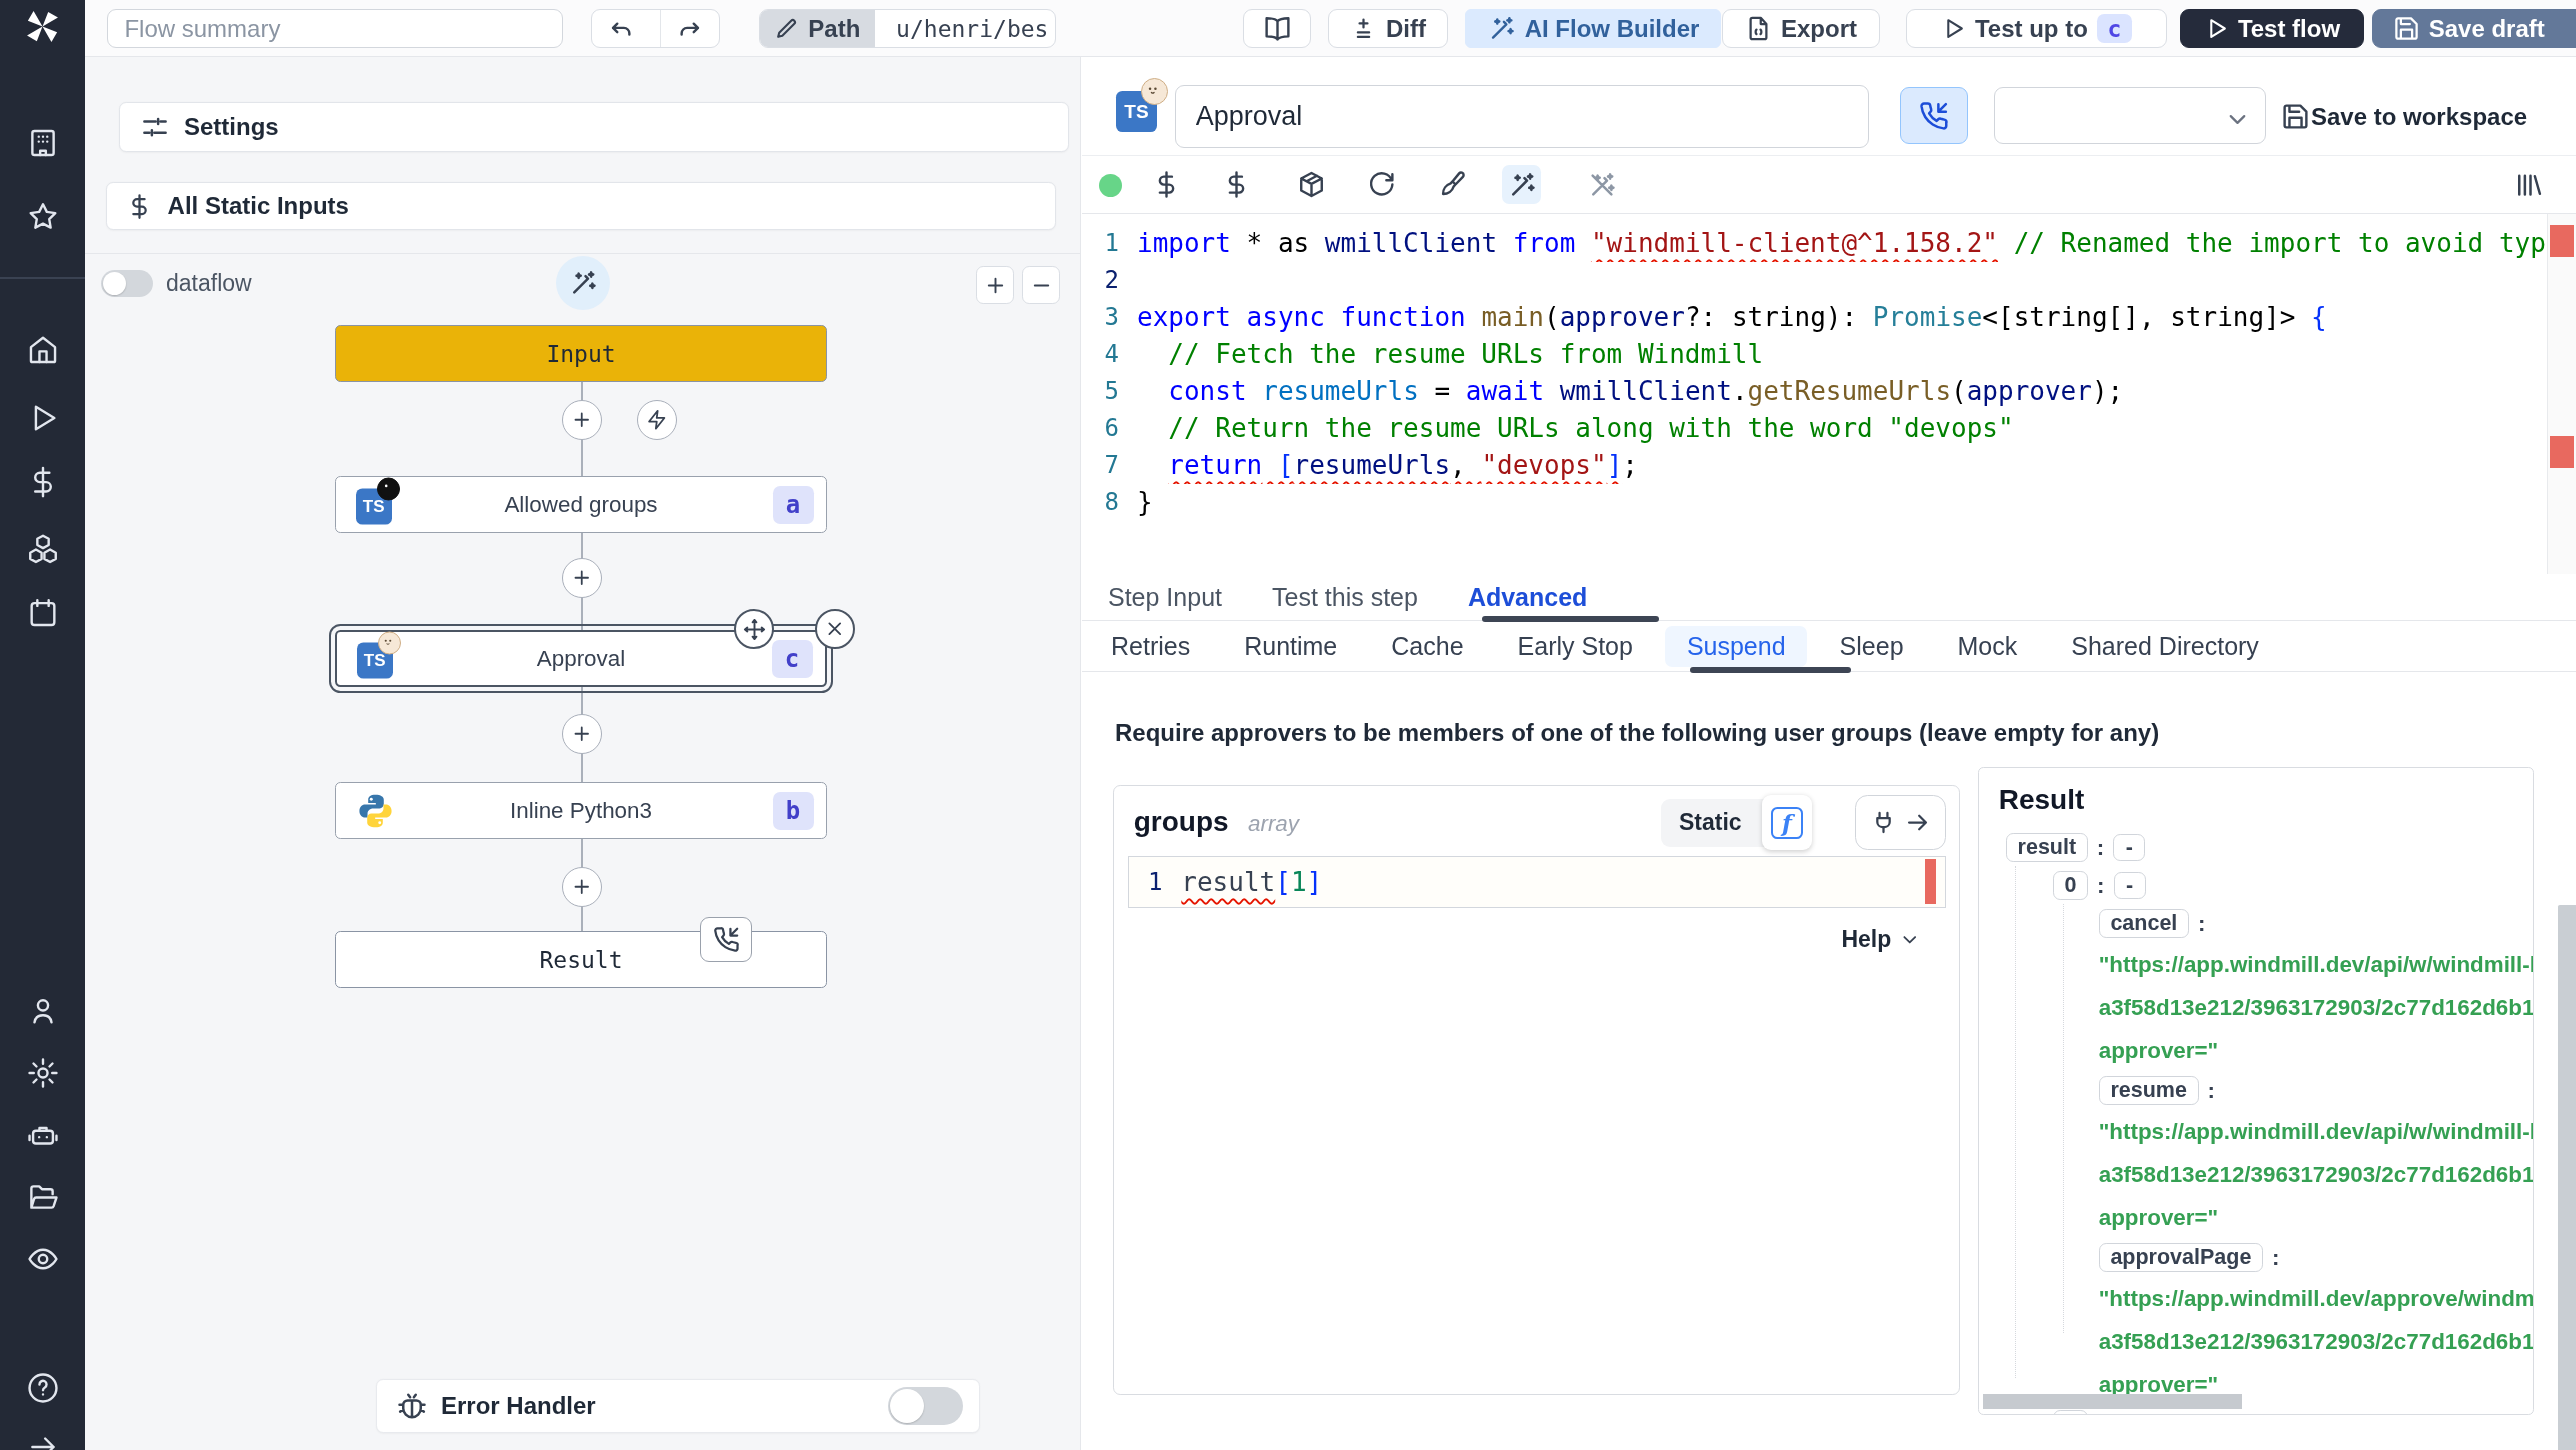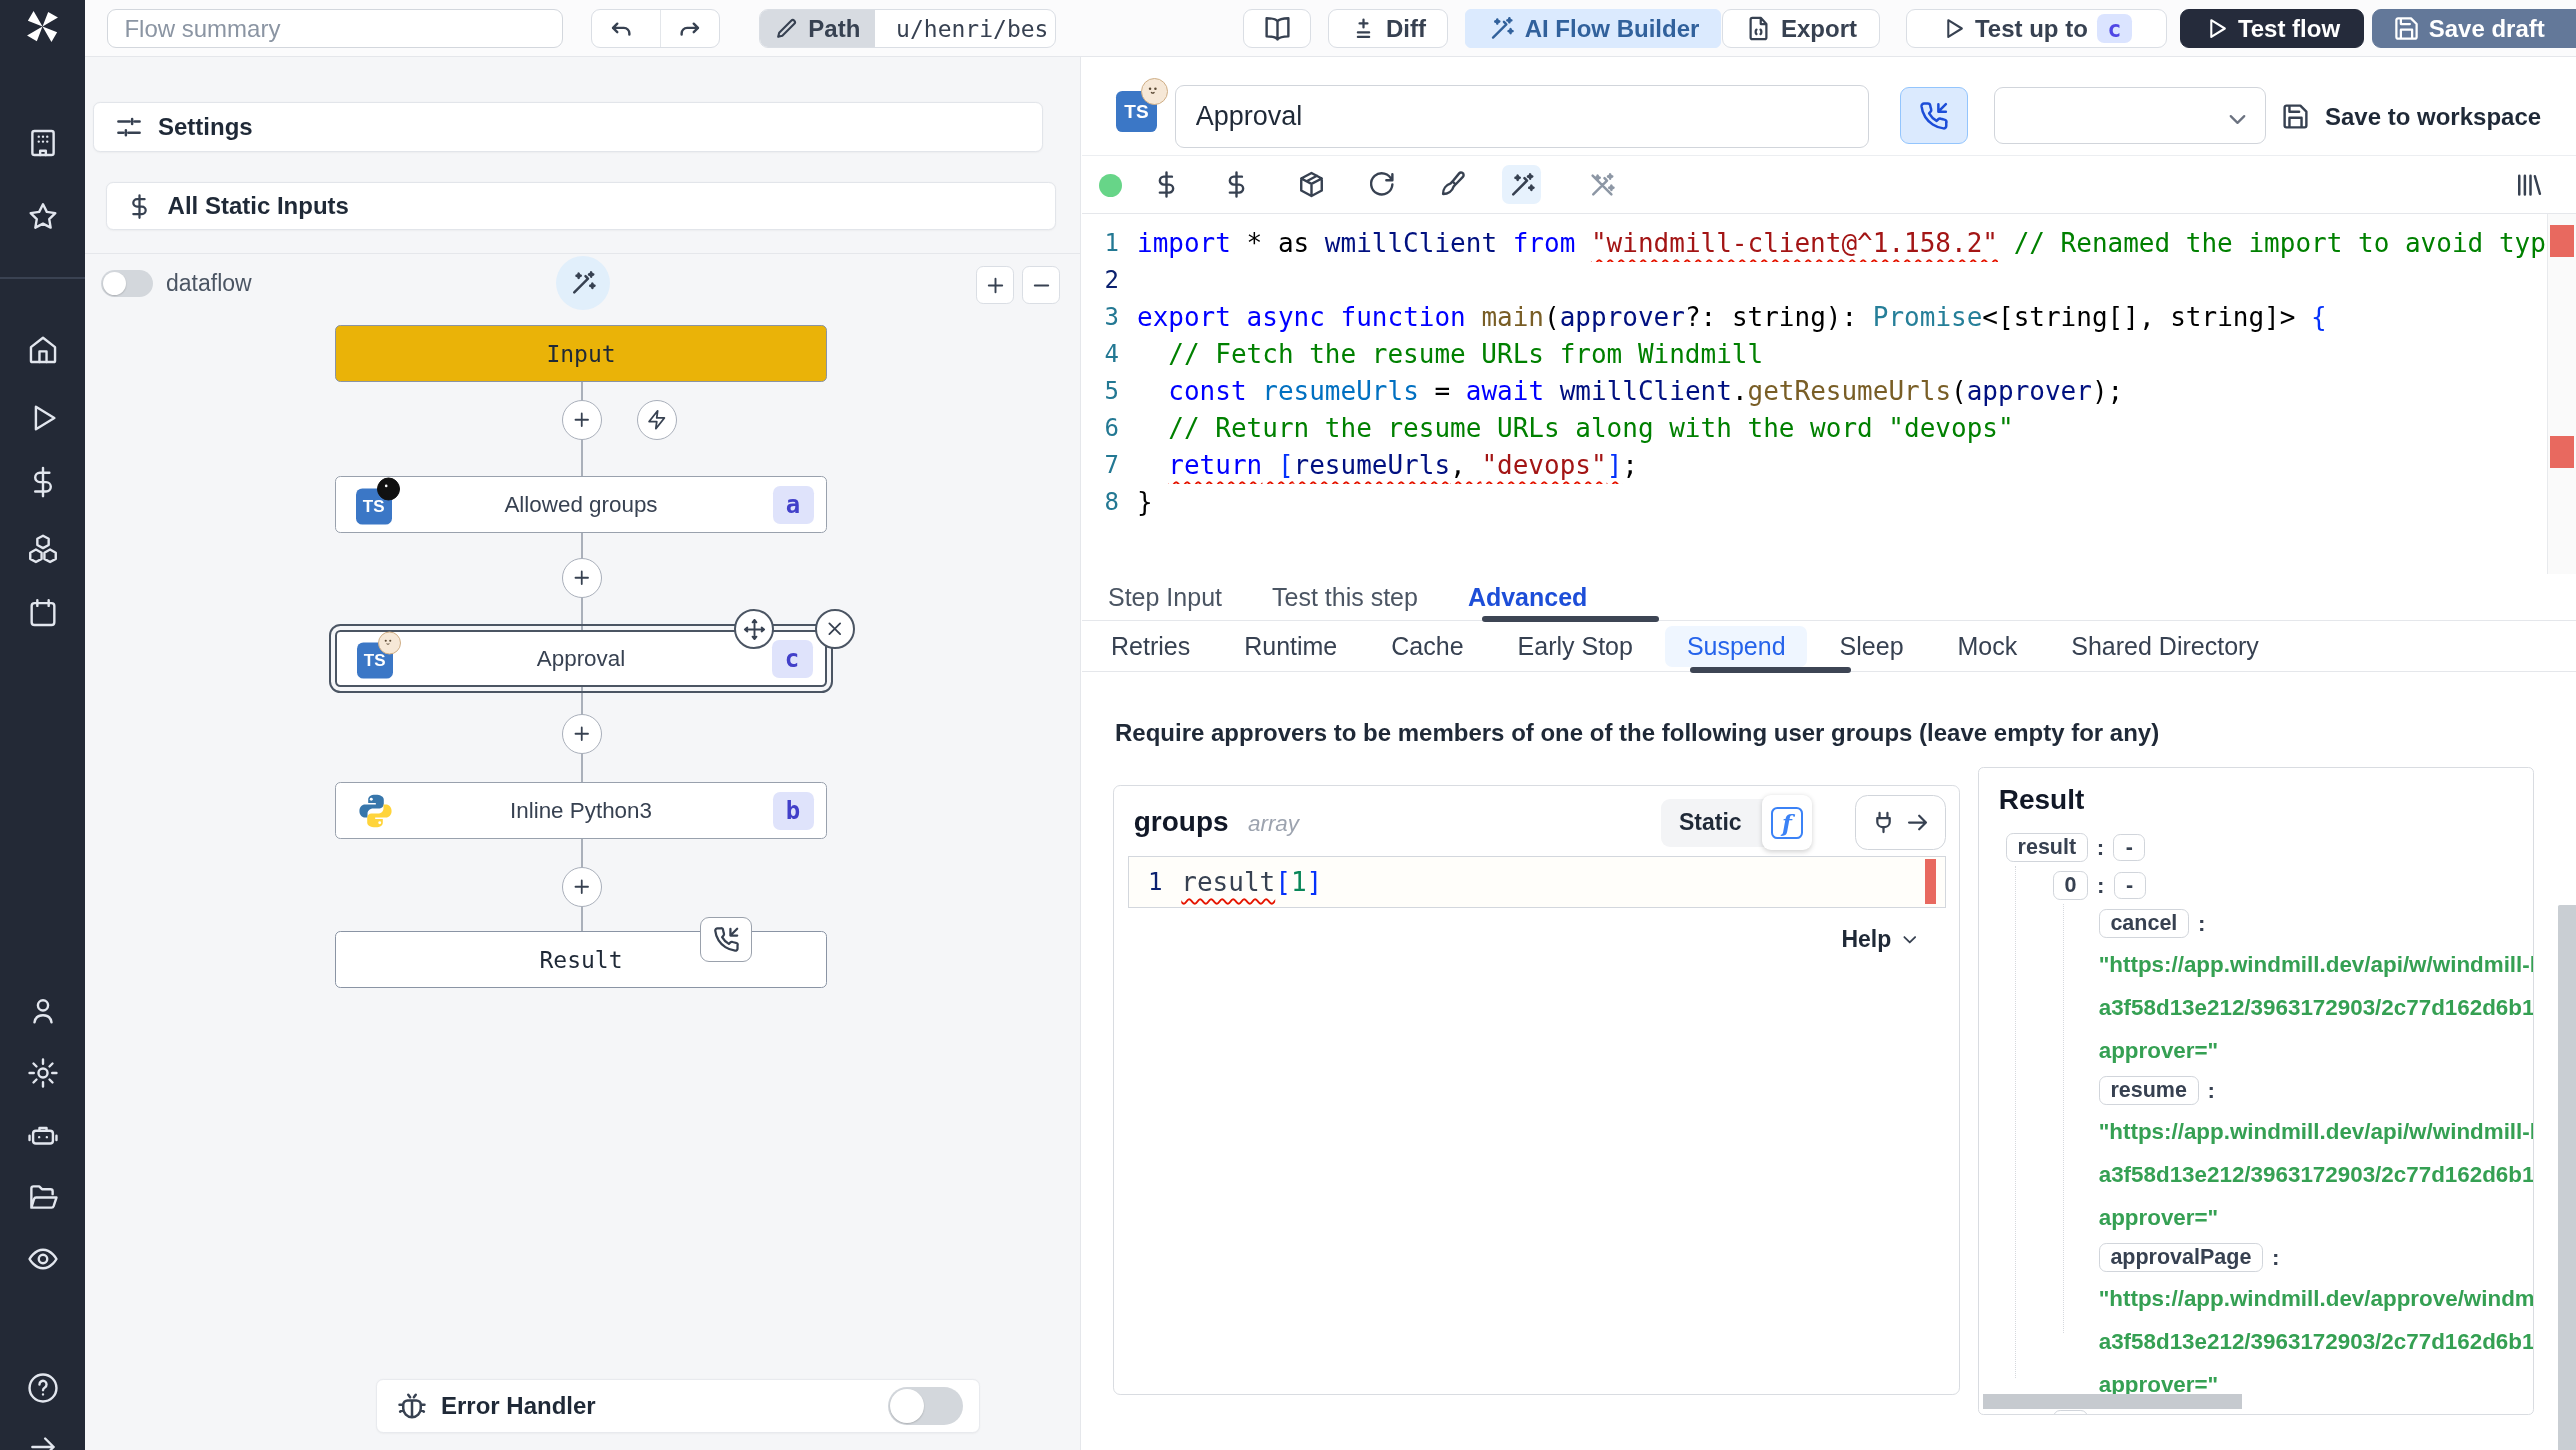--- a/index.html
+++ b/index.html
@@ -38,21 +38,21 @@
   #btn-export { left:1637px; width:158px; }
   #btn-testupto { left:1821px; width:261px; }
   .kbd-badge { background:#dbe4ff; color:#4f46e5; font-family:"DejaVu Sans Mono",monospace; font-size:23px; font-weight:700; border-radius:7.2px; padding:1.8px 10.7px; }
   #btn-testflow { left:2095px; width:184px; background:var(--test-flow-bg,#252b3b); border-color:var(--test-flow-bg,#252b3b); color:#fff; }
   #btn-testflow svg .ic { stroke:#fff; }
   #btn-savedraft { left:2287px; width:295px; background:var(--save-draft-bg,#637899); border-color:var(--save-draft-bg,#637899); color:#fff; justify-content:flex-start; padding-left:19.7px; }
   #btn-savedraft svg .ic { stroke:#fff; }
 
   
   .card { position:absolute; background:#fff; border:1.8px solid #e2e5ea; border-radius:7.2px; box-shadow:0 0.9px 1.8px rgba(0,0,0,.04); display:flex; align-items:center; gap:14.3px; padding:0 19.7px; font-size:24px; font-weight:600; color:#1f2937; cursor:pointer; }
-  #settings-card { left:8px; top:45px; width:950px; height:50px; }
+  #settings-card { left:34px; top:45px; width:950px; height:50px; }
   #inputs-card { left:20.6px; top:125px; width:950px; height:48px; }
   #lp-divider { position:absolute; left:0; right:0; top:196px; border-top:1.8px solid #e5e7eb; }
   .toggle { border-radius:894px; background:#d3d7dc; position:relative; cursor:pointer; }
   .toggle .knob { position:absolute; top:1.8px; left:1.8px; background:#fff; border-radius:50%; box-shadow:0 0.9px 1.8px rgba(0,0,0,.2); }
   #dataflow-toggle { position:absolute; left:16px; top:213px; width:52px; height:27px; }
   #dataflow-toggle .knob { width:23px; height:23px; }
   #dataflow-label { position:absolute; left:81px; top:213px; font-size:23px; color:#4b5563; }
   #graph-wand { position:absolute; left:471px; top:199px; width:54px; height:54px; border-radius:50%; background:#e1effb; display:flex; align-items:center; justify-content:center; cursor:pointer; }
   .zoom-btn { position:absolute; top:209px; width:38px; height:38px; background:#fff; border:1.8px solid #dadee4; border-radius:7.2px; display:flex; align-items:center; justify-content:center; cursor:pointer; }
   #zoom-plus { left:891px; } #zoom-minus { left:937px; }
@@ -76,21 +76,21 @@
   #error-toggle .knob { width:34px; height:34px; }
 
   
   #rp-header { position:absolute; left:0; top:0; right:0; height:99px; border-bottom:1.8px solid #eceef1; }
   #step-icon { position:absolute; left:34px; top:28px; width:47px; height:47px; }
   #step-name { position:absolute; left:93px; top:28px; width:694px; height:63px; border:1.8px solid #d1d5db; border-radius:9px; padding:0 19.7px; font-size:27px; color:#1f2937; outline:none; }
   #phone-btn { position:absolute; left:818px; top:30px; width:68px; height:57px; background:#dbeafe; border:1.8px solid #93c5fd; border-radius:9px; display:flex; align-items:center; justify-content:center; cursor:pointer; }
   #phone-btn svg .ic { stroke:#1d4ed8; }
   #lang-select { position:absolute; left:912px; top:30px; width:272px; height:57px; background:#fff; border:1.8px solid #d1d5db; border-radius:9px; cursor:pointer; }
   #lang-select svg { position:absolute; right:14.3px; top:18px; }
-  #save-ws { position:absolute; left:1199px; top:36px; height:47px; display:flex; align-items:center; gap:15px; font-size:24px; font-weight:600; color:#1f2937; cursor:pointer; }
+  #save-ws { position:absolute; left:1199px; top:36px; height:47px; display:flex; align-items:center; gap:1px; font-size:24px; font-weight:600; color:#1f2937; cursor:pointer; }
 
   
   #rp-toolbar { position:absolute; left:0; top:99px; right:0; height:58px; border-bottom:1.8px solid #e5e7eb; }
   #status-dot { position:absolute; left:17px; top:18px; width:23px; height:23px; border-radius:50%; background:var(--success-green,#67d588); }
   .tb-ic { position:absolute; top:9px; width:39px; height:39px; display:flex; align-items:center; justify-content:center; border-radius:7.2px; cursor:pointer; }
   .tb-ic.active { background:#e7f2fd; }
   .tb-ic.muted .ic { stroke:#8d97a5; }
 
   
   #editor { position:absolute; left:0; top:157px; right:0; height:360px; background:#fff; overflow:hidden;

